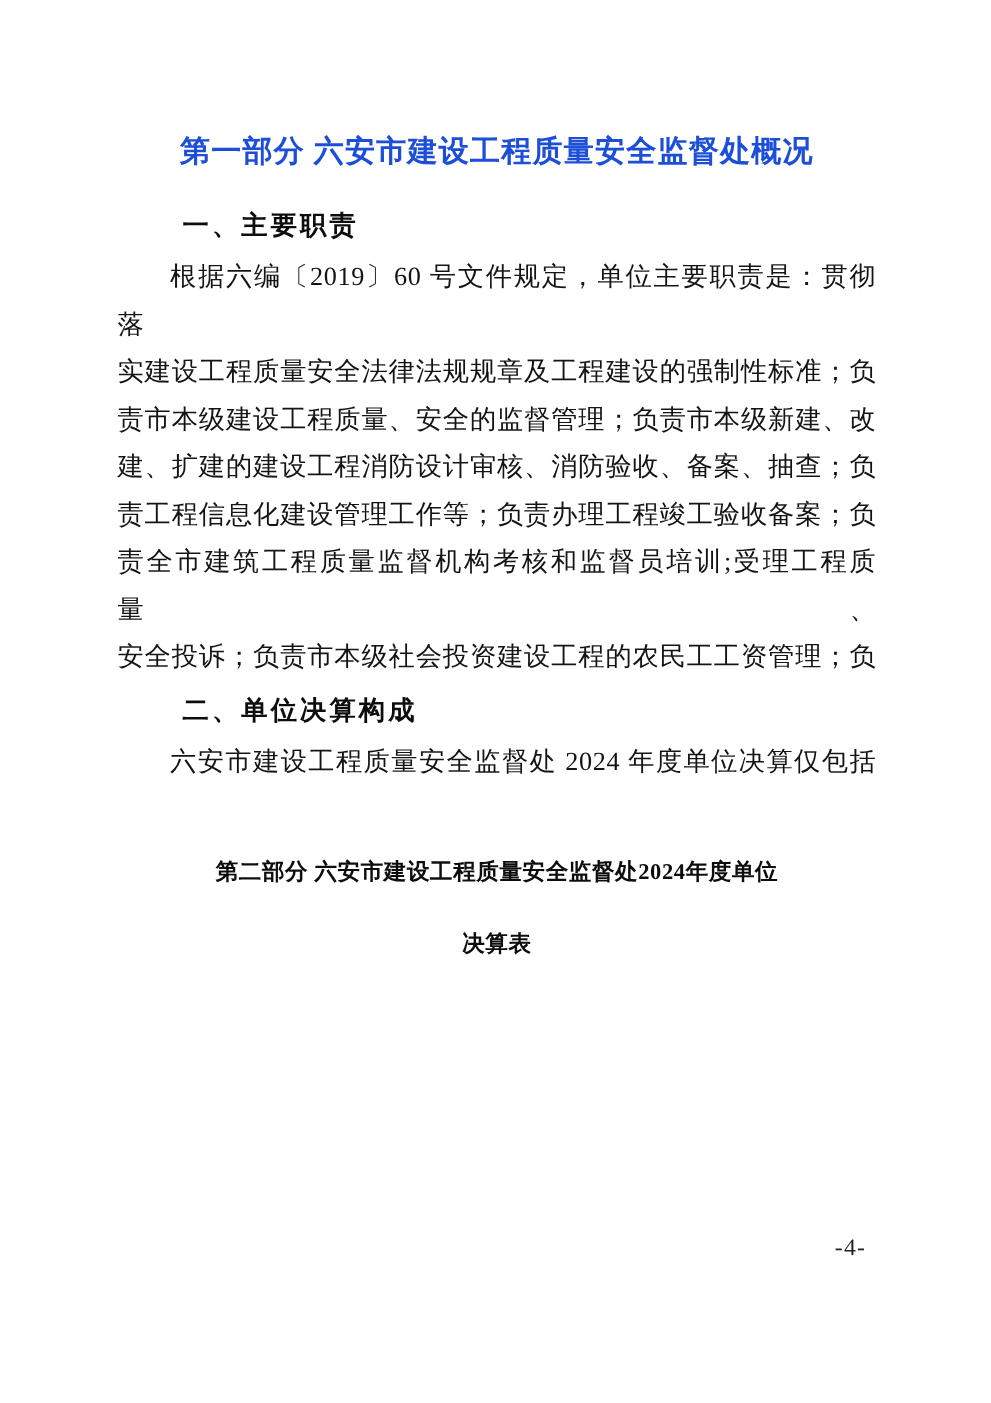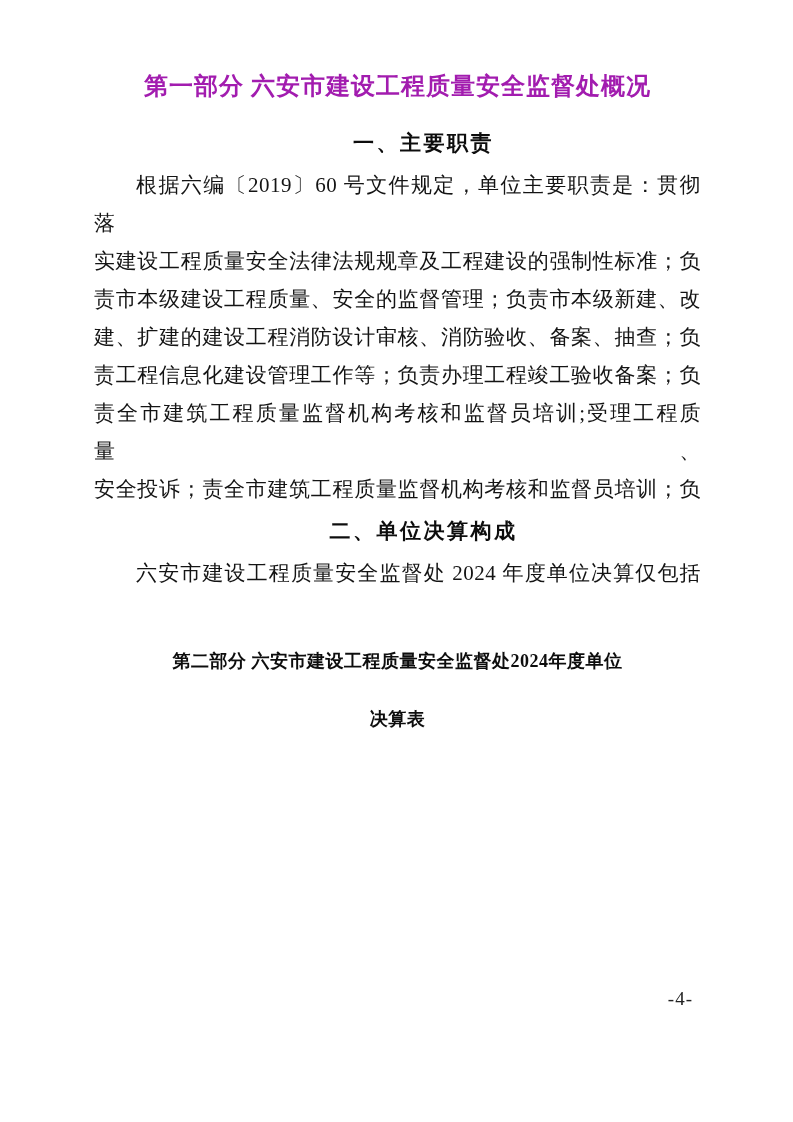--- a/index.html
+++ b/index.html
@@ -14,38 +14,37 @@
     font-family: "Liberation Serif", "DejaVu Serif", serif;
     overflow: hidden;
   }
   .content {
     position: absolute;
     left: 94px;
     top: 0;
     width: 607px;
   }
   .part-title {
-    margin-top: 68px;
+    margin-top: 104px;
     font-size: 24px;
     font-weight: bold;
     text-align: center;
     line-height: 36px;
     letter-spacing: 1px;
-    color: #a21caf;
+    color: #1d4ed8;
   }
   .section-heading {
     margin-top: 26px;
-    font-family: Liberation Mono, monospace;
+    font-family: Liberation Sans, sans-serif;
     font-size: 21px;
     font-weight: bold;
     letter-spacing: 2.5px;
     text-indent: 52px;
     line-height: 30px;
     color: #0d0d0d;
-    text-align: center;
   }
   .paragraph {
     margin-top: 6px;
     font-size: 21px;
     letter-spacing: 0.5px;
     color: #141414;
   }
   .line {
     line-height: 38px;
     text-align: justify;
@@ -83,21 +82,21 @@
 
     <div class="section-heading">一、主要职责</div>
 
     <div class="paragraph">
       <div class="line first">根据六编〔2019〕60 号文件规定，单位主要职责是：贯彻落</div>
       <div class="line">实建设工程质量安全法律法规规章及工程建设的强制性标准；负</div>
       <div class="line">责市本级建设工程质量、安全的监督管理；负责市本级新建、改</div>
       <div class="line">建、扩建的建设工程消防设计审核、消防验收、备案、抽查；负</div>
       <div class="line">责工程信息化建设管理工作等；负责办理工程竣工验收备案；负</div>
       <div class="line">责全市建筑工程质量监督机构考核和监督员培训;受理工程质量、</div>
-      <div class="line">安全投诉；责全市建筑工程质量监督机构考核和监督员培训；负</div>
+      <div class="line">安全投诉；负责市本级社会投资建设工程的农民工工资管理；负</div>
     </div>
 
     <div class="section-heading section2">二、单位决算构成</div>
 
     <div class="paragraph">
       <div class="line first">六安市建设工程质量安全监督处 2024 年度单位决算仅包括</div>
     </div>
 
     <div class="part2-title">
       <div>第二部分 六安市建设工程质量安全监督处2024年度单位</div>

